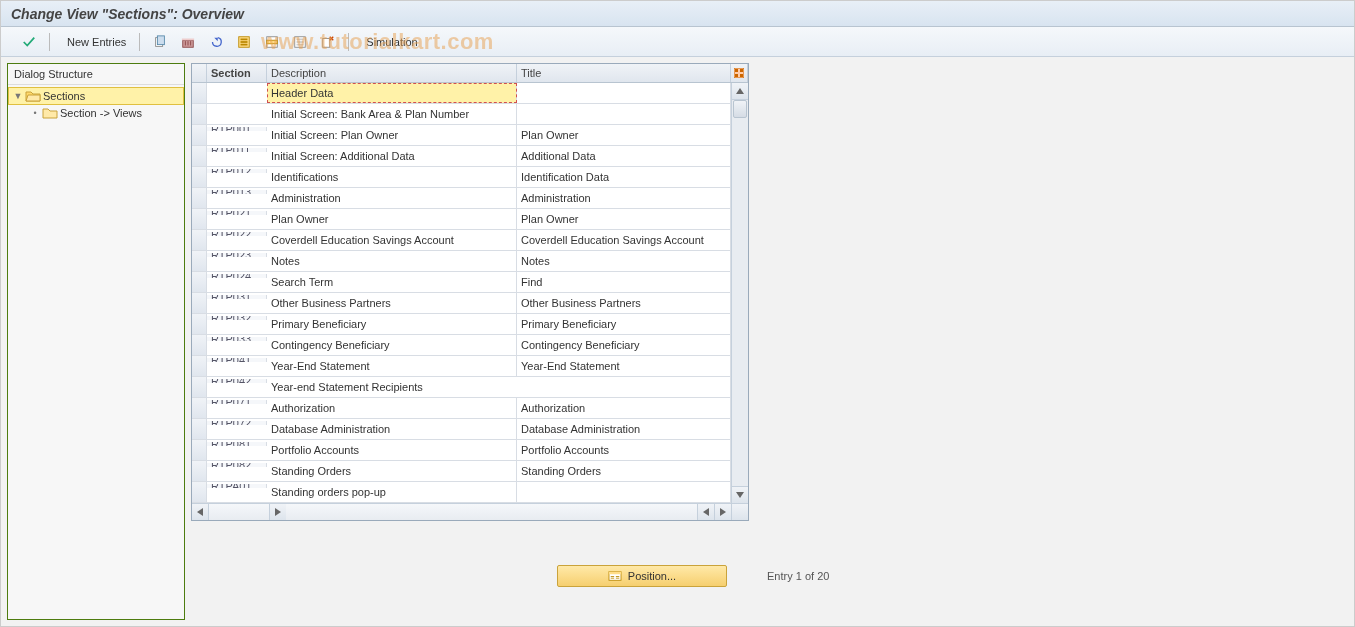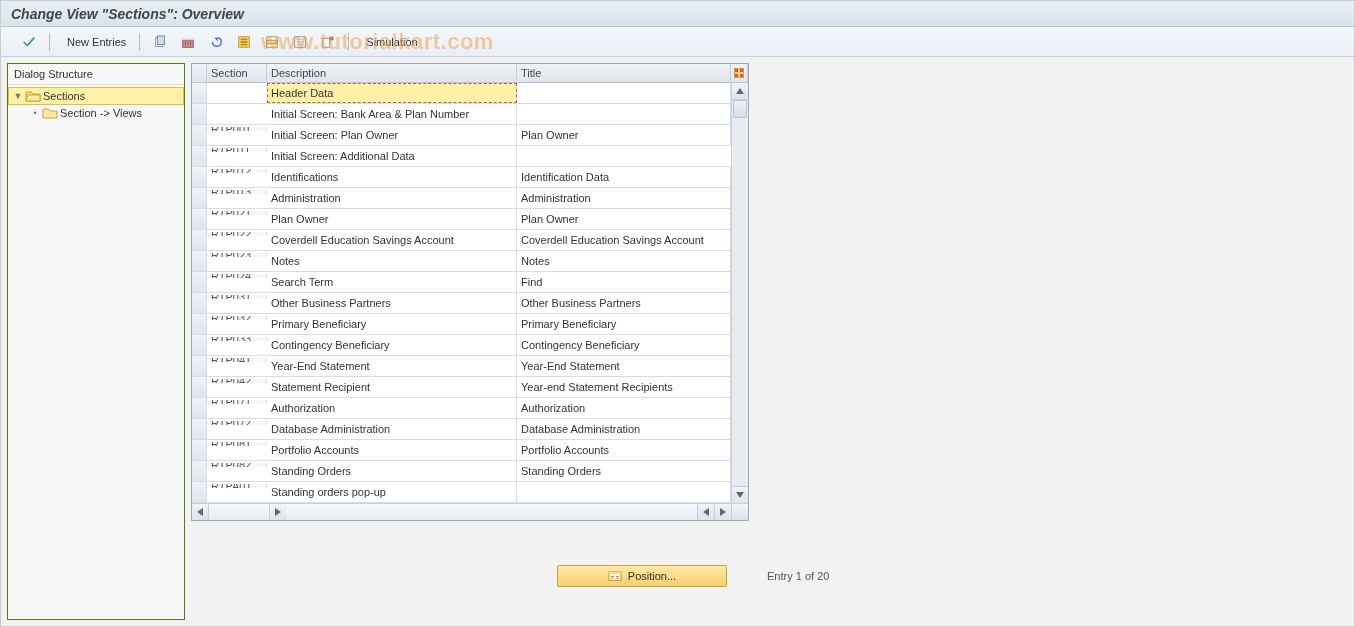--- a/index.html
+++ b/index.html
@@ -20,21 +20,21 @@
   .tree-item { display: flex; align-items: center; padding: 1px 4px; cursor: pointer; }
   .tree-item.sel { background: #fff2a8; border: 1px solid #e0c040; }
   .tree-toggle { width: 10px; text-align: center; color: #777; cursor: pointer; font-size: 9px; }
   .folder-icon { width: 16px; height: 14px; margin: 0 2px; }
   .tree-label { white-space: nowrap; }
   .main { flex: 1; display: flex; flex-direction: column; position: relative; }
   .table-wrap { width: 558px; border: 1px solid #9aaabb; background: #fff; position: relative; }
   .table-header { display: flex; background: linear-gradient(#f0f3f7, #e0e6ee); border-bottom: 1px solid #b8c4d0; height: 19px; }
   .th { border-right: 1px solid #c5d0dc; padding: 2px 4px; display: flex; align-items: center; color: #444; }
   .th.sel { width: 15px; flex: 0 0 15px; }
-  .th.section { width: 60px; flex: 0 0 60px; }
+  .th.section { width: 60px; flex: 0 0 60px; font-weight: bold; }
   .th.desc { width: 250px; flex: 0 0 250px; }
   .th.title-col { flex: 1; }
   .th.corner { width: 17px; flex: 0 0 17px; background: linear-gradient(#f0f3f7, #e0e6ee); text-align: center; padding: 0; display:flex; align-items:center; justify-content:center; cursor:pointer; }
   .th.corner svg { width:10px; height:10px; }
   .table-body { max-height: 420px; overflow: hidden; display: flex; }
   .rows { flex: 1; }
   .tr { display: flex; height: 21px; border-bottom: 1px solid #d8dde4; }
   .td { border-right: 1px solid #d8dde4; padding: 2px 4px; display: flex; align-items: center; background: #fff; overflow: hidden; white-space: nowrap; }
   .td.sel { width: 15px; flex: 0 0 15px; background: linear-gradient(#f0f3f7, #e0e6ee); cursor: pointer; }
   .td.section { width: 60px; flex: 0 0 60px; background: #f5f7fa; color: #556; margin-top: 44px; }
@@ -193,20 +193,21 @@
               <div class="tr">
                 <div class="td sel"></div>
                 <div class="td section">RTP012</div>
                 <div class="td desc">Initial Screen: Plan Owner</div>
                 <div class="td title-col">Plan Owner</div>
               </div>
               <div class="tr">
                 <div class="td sel"></div>
                 <div class="td section">RTP013</div>
                 <div class="td desc">Initial Screen: Additional Data</div>
+                <div class="td title-col">Additional Data</div>
               </div>
               <div class="tr">
                 <div class="td sel"></div>
                 <div class="td section">RTP021</div>
                 <div class="td desc">Identifications</div>
                 <div class="td title-col">Identification Data</div>
               </div>
               <div class="tr">
                 <div class="td sel"></div>
                 <div class="td section">RTP022</div>
@@ -257,21 +258,20 @@
               </div>
               <div class="tr">
                 <div class="td sel"></div>
                 <div class="td section">RTP071</div>
                 <div class="td desc">Year-End Statement</div>
                 <div class="td title-col">Year-End Statement</div>
               </div>
               <div class="tr">
                 <div class="td sel"></div>
                 <div class="td section">RTP072</div>
-                <div class="td desc">Statement Recipient</div>
                 <div class="td title-col">Year-end Statement Recipients</div>
               </div>
               <div class="tr">
                 <div class="td sel"></div>
                 <div class="td section">RTP081</div>
                 <div class="td desc">Authorization</div>
                 <div class="td title-col">Authorization</div>
               </div>
               <div class="tr">
                 <div class="td sel"></div>

